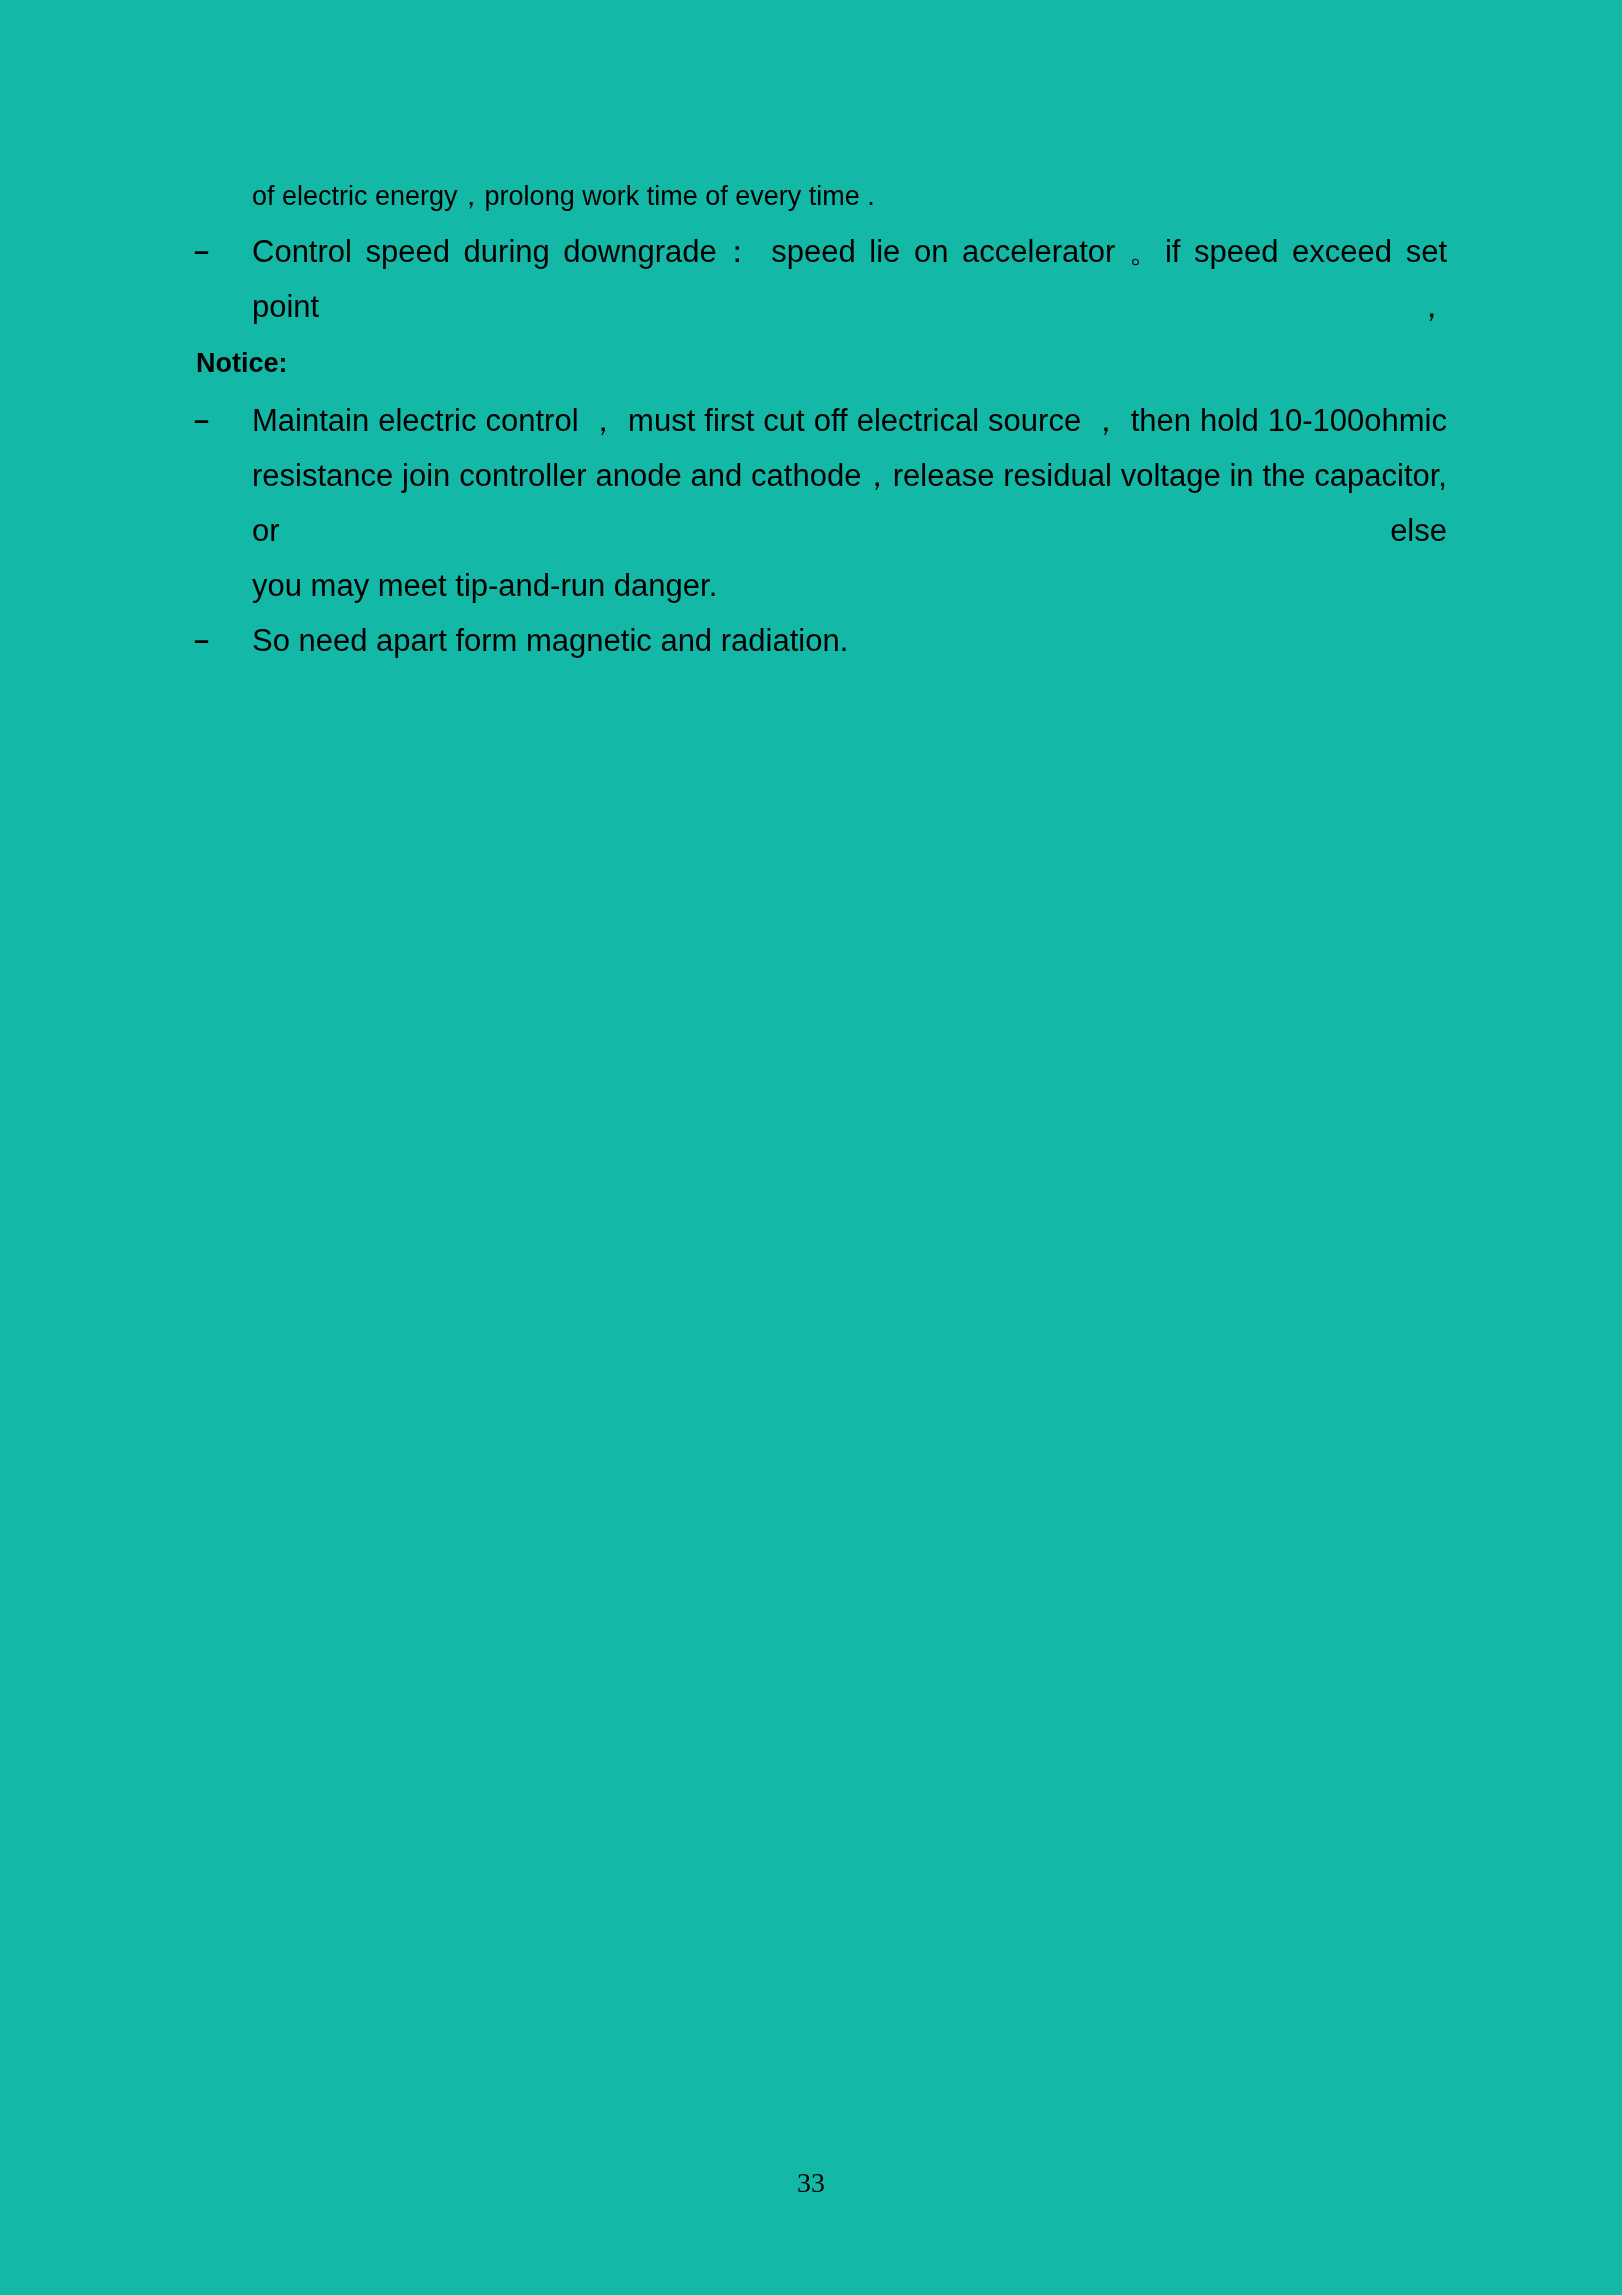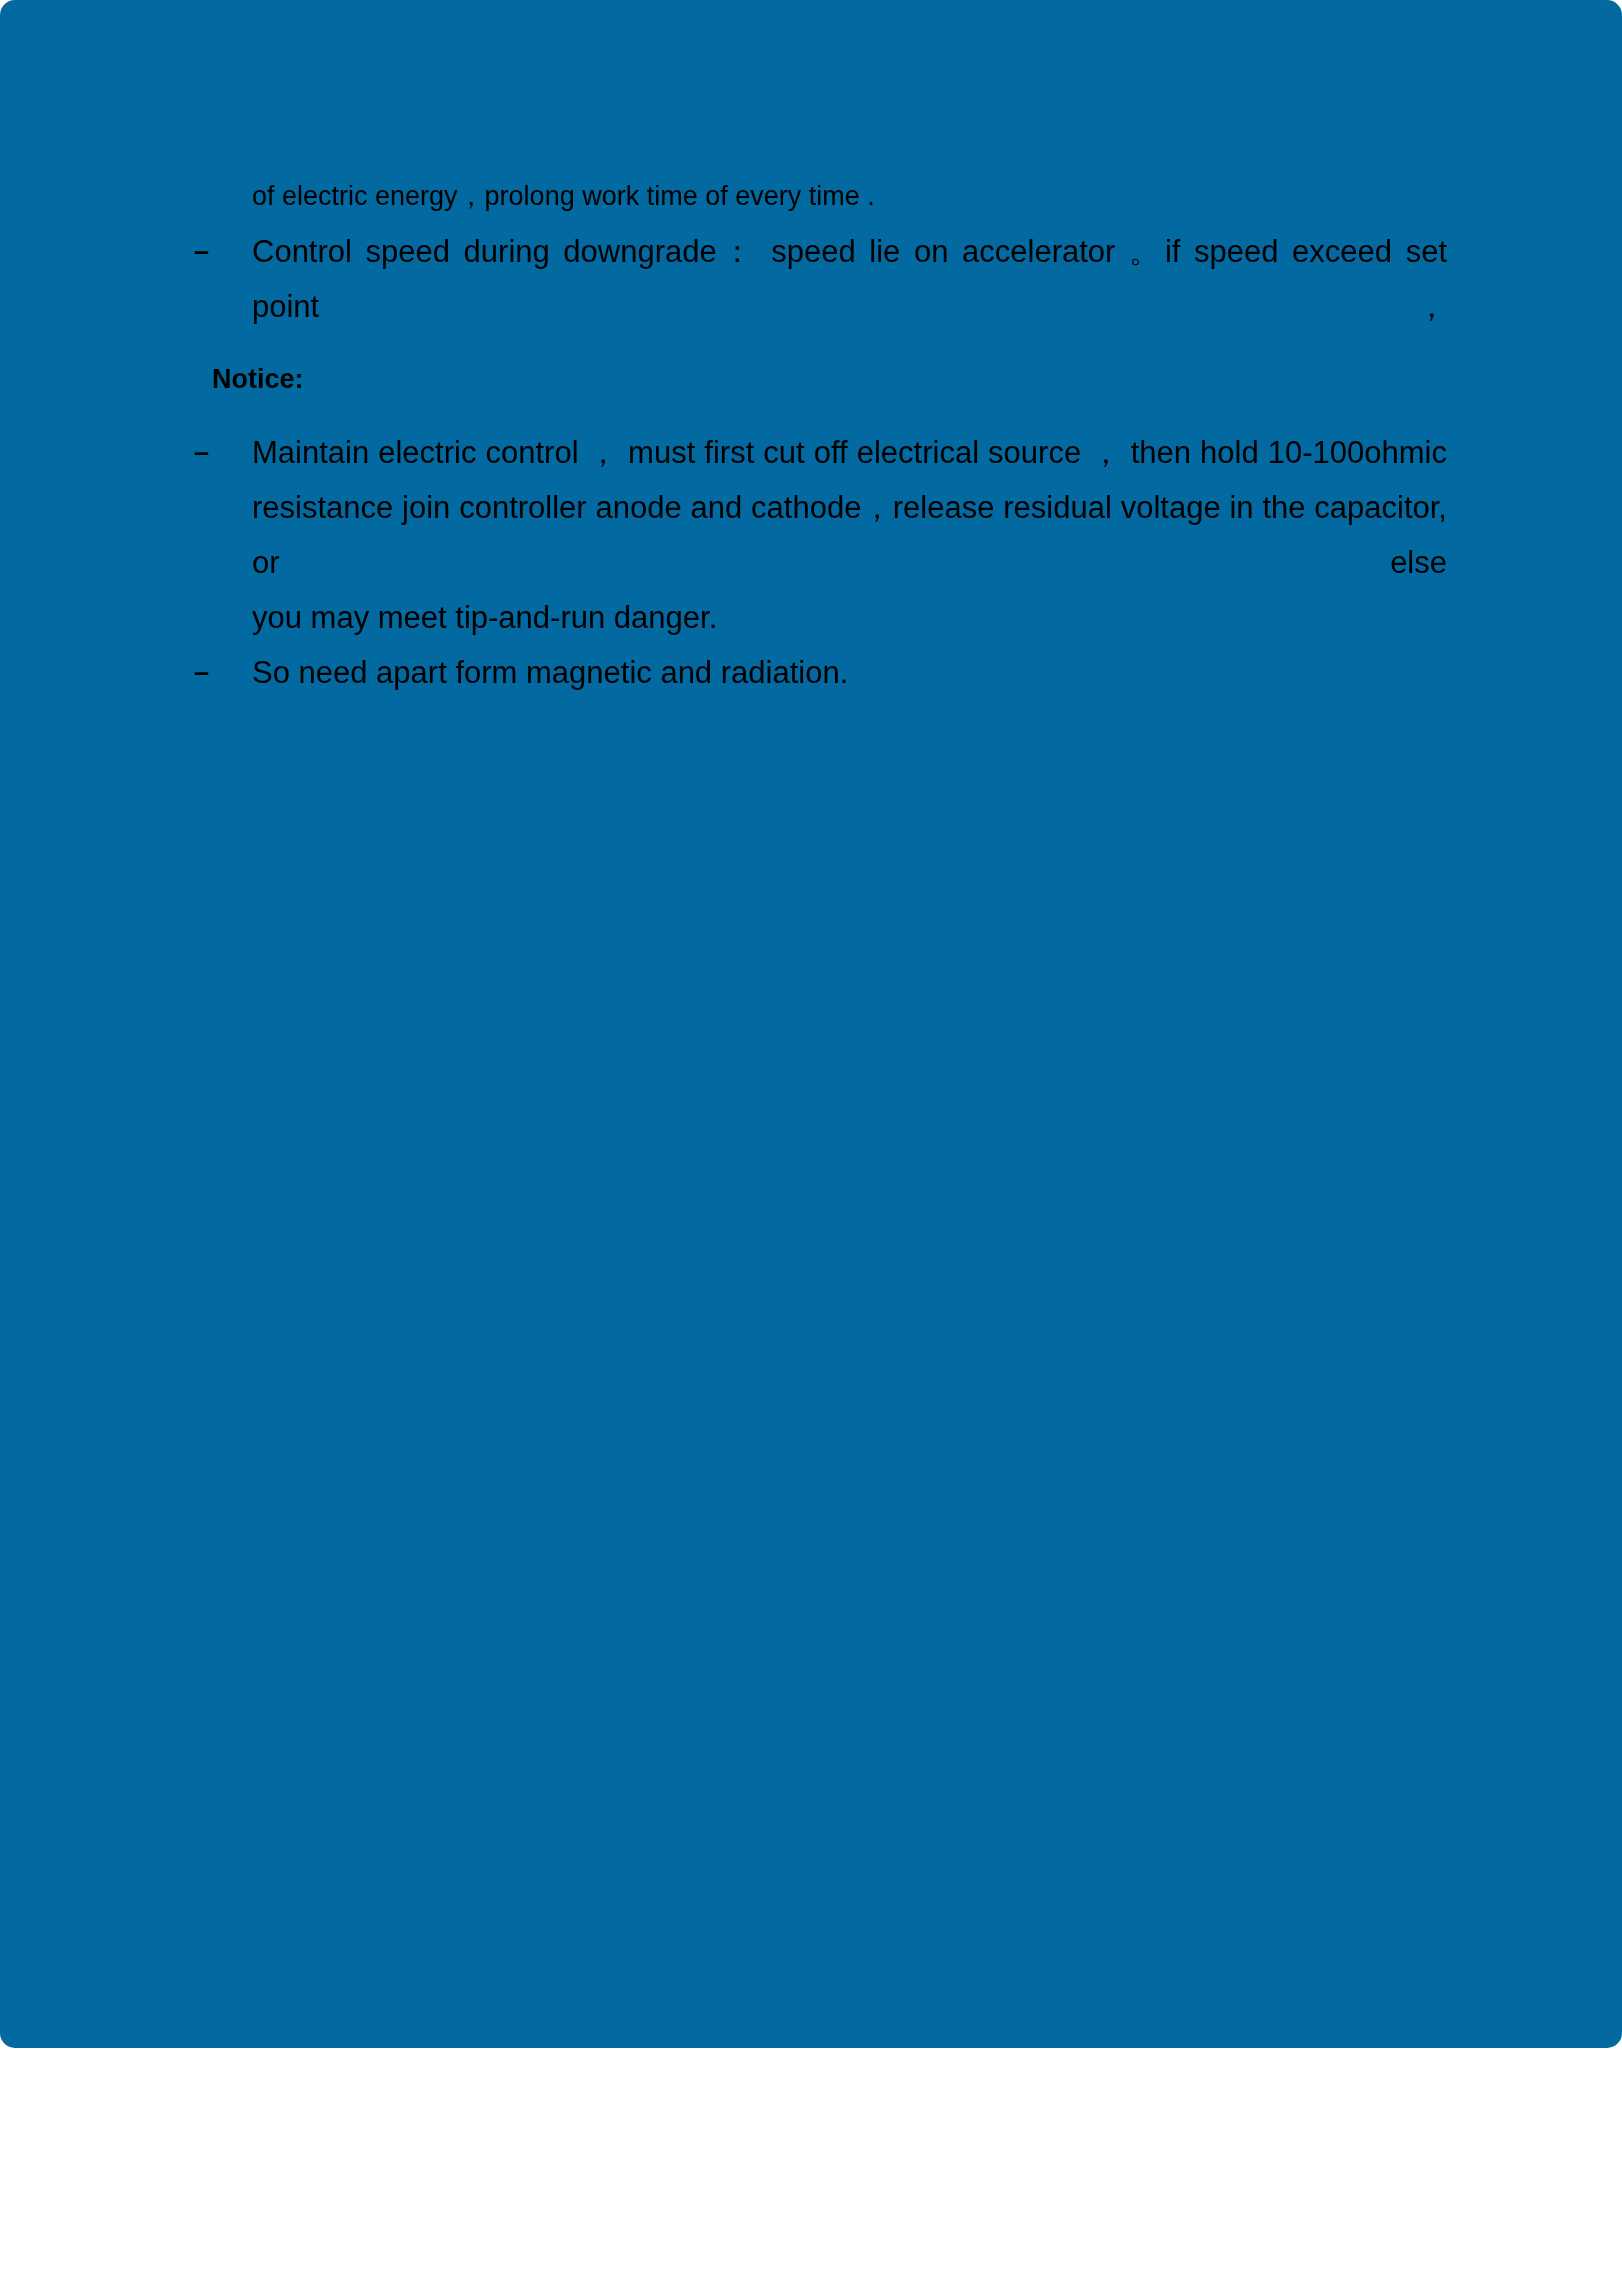--- a/index.html
+++ b/index.html
@@ -7,25 +7,24 @@
     padding: 0;
     background: #ffffff;
   }
   body {
     font-family: "Liberation Sans", sans-serif;
     color: #000000;
   }
   .page {
     position: relative;
     width: 1622px;
-    height: 2048px;
-    background: #0369a1;
+    height: 2295px;
+    background: #14b8a6;
     box-sizing: border-box;
     overflow: hidden;
-    border-radius: 15px;
   }
   .content {
     position: absolute;
     left: 194px;
     top: 169px;
     width: 1253px;
   }
 
   
   .cont-para {
@@ -56,21 +55,21 @@
     line-height: 55px;
     text-align: justify;
     text-justify: inter-word;
     margin: 0;
   }
 
   .notice-heading {
     font-size: 27px;
     line-height: 55px;
     font-weight: 700;
-    margin: 18px;
+    margin: 2px;
   }
 
   
   .page-number {
     position: absolute;
     left: 0;
     right: 0;
     top: 2169px;
     text-align: center;
     font-family: "Liberation Serif", serif;

